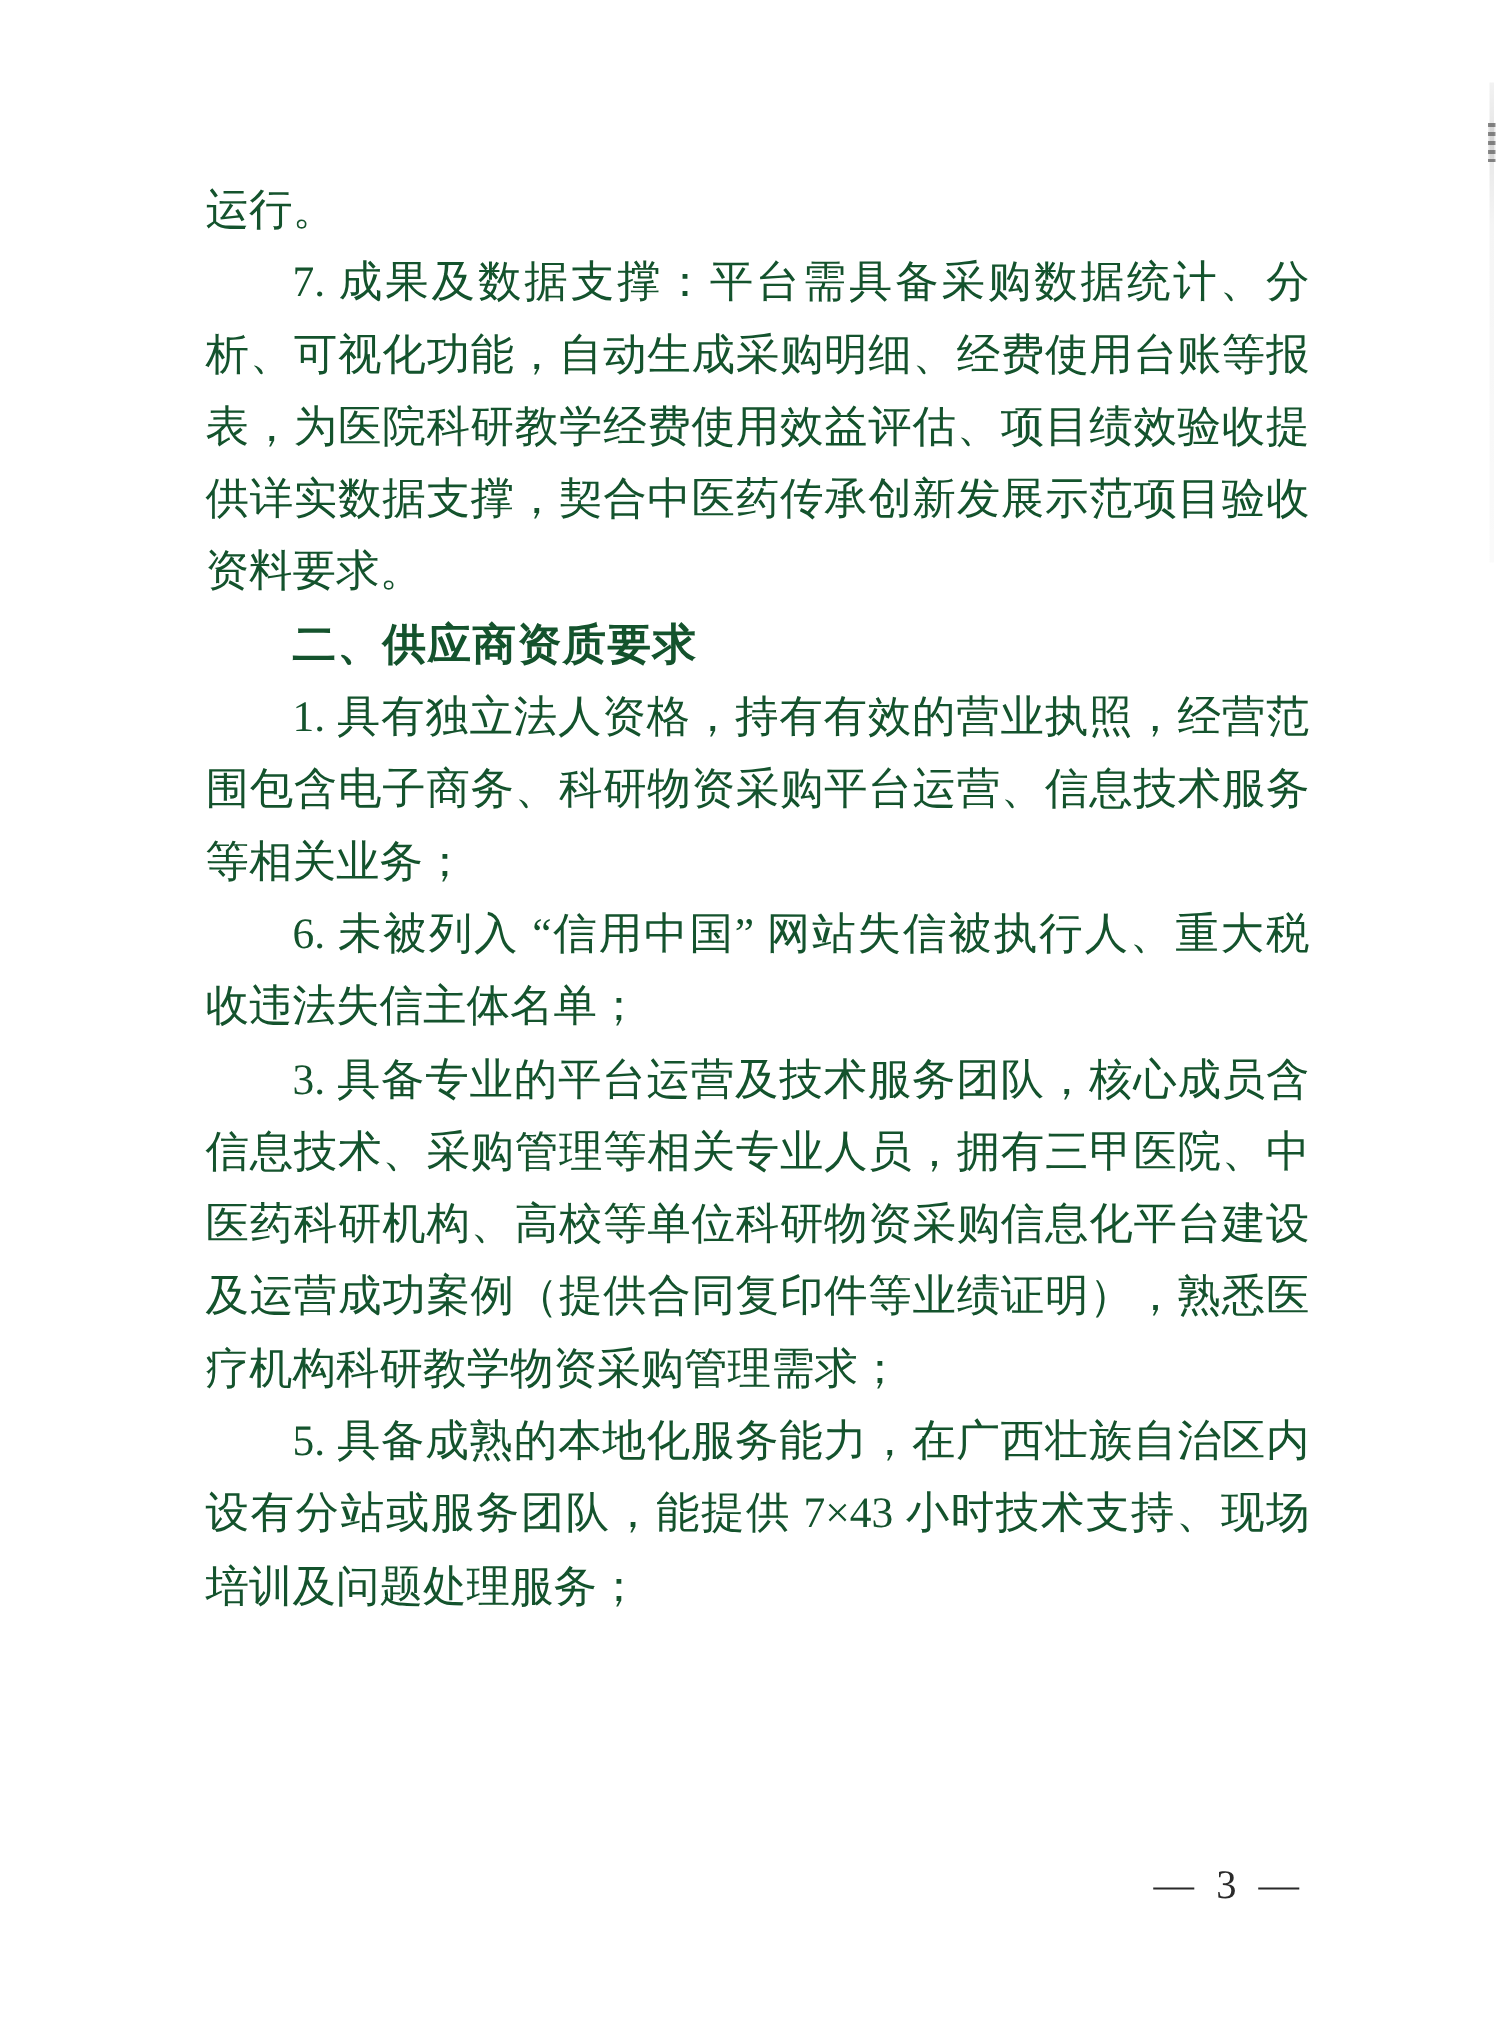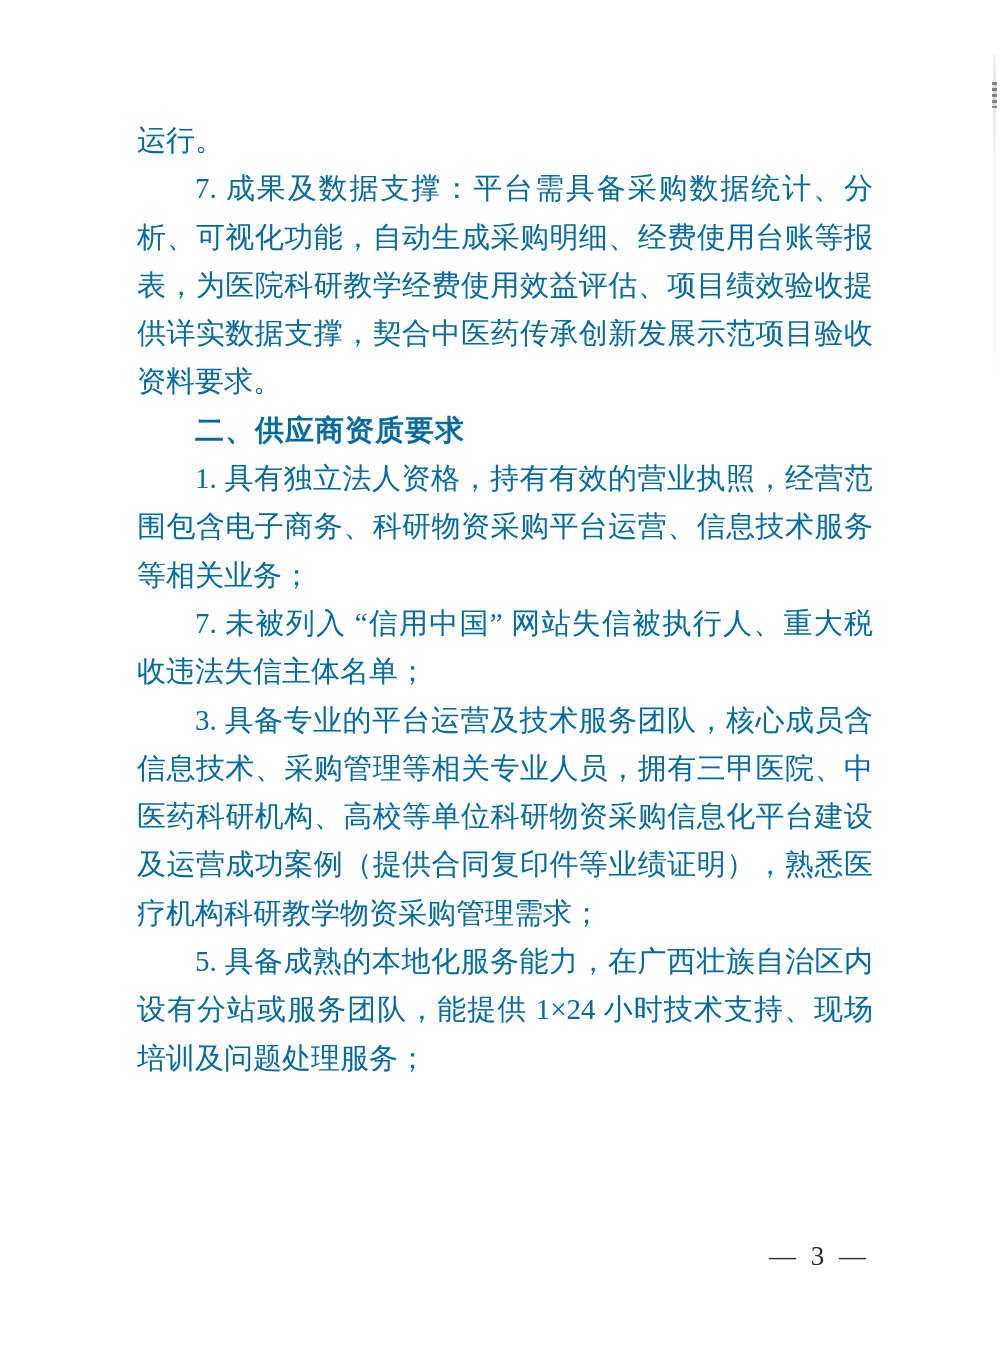--- a/index.html
+++ b/index.html
@@ -21,21 +21,21 @@
     position: absolute;
     left: 137px;
     top: 116px;
     width: 736px;
   }
   .textblock p {
     font-size: 29px;
     line-height: 48.3px;
     text-align: justify;
     text-justify: inter-character;
-    color: #0369a1;
+    color: #14532d;
   }
   .indent { text-indent: 2em; }
   .heading {
     font-family: Liberation Serif, serif;
     font-weight: bold;
     font-size: 30px;
     letter-spacing: 1px;
   }
   .page-number {
     position: absolute;
@@ -73,23 +73,23 @@
 </head>
 <body>
 
 <div class="page">
 
   <div class="textblock">
     <p class="noindent">运行。</p>
     <p class="indent">7. 成果及数据支撑：平台需具备采购数据统计、分析、可视化功能，自动生成采购明细、经费使用台账等报表，为医院科研教学经费使用效益评估、项目绩效验收提供详实数据支撑，契合中医药传承创新发展示范项目验收资料要求。</p>
     <p class="indent heading">二、供应商资质要求</p>
     <p class="indent">1. 具有独立法人资格，持有有效的营业执照，经营范围包含电子商务、科研物资采购平台运营、信息技术服务等相关业务；</p>
-    <p class="indent">7. 未被列入 “信用中国” 网站失信被执行人、重大税收违法失信主体名单；</p>
+    <p class="indent">6. 未被列入 “信用中国” 网站失信被执行人、重大税收违法失信主体名单；</p>
     <p class="indent">3. 具备专业的平台运营及技术服务团队，核心成员含信息技术、采购管理等相关专业人员，拥有三甲医院、中医药科研机构、高校等单位科研物资采购信息化平台建设及运营成功案例（提供合同复印件等业绩证明），熟悉医疗机构科研教学物资采购管理需求；</p>
-    <p class="indent">5. 具备成熟的本地化服务能力，在广西壮族自治区内设有分站或服务团队，能提供 1×24 小时技术支持、现场培训及问题处理服务；</p>
+    <p class="indent">5. 具备成熟的本地化服务能力，在广西壮族自治区内设有分站或服务团队，能提供 7×43 小时技术支持、现场培训及问题处理服务；</p>
   </div>
 
   <div class="page-number">— 3 —</div>
 
   <div class="scan-artifact"></div>
   <div class="scan-artifact-dashes"></div>
 
 </div>
 
 </body></html>

